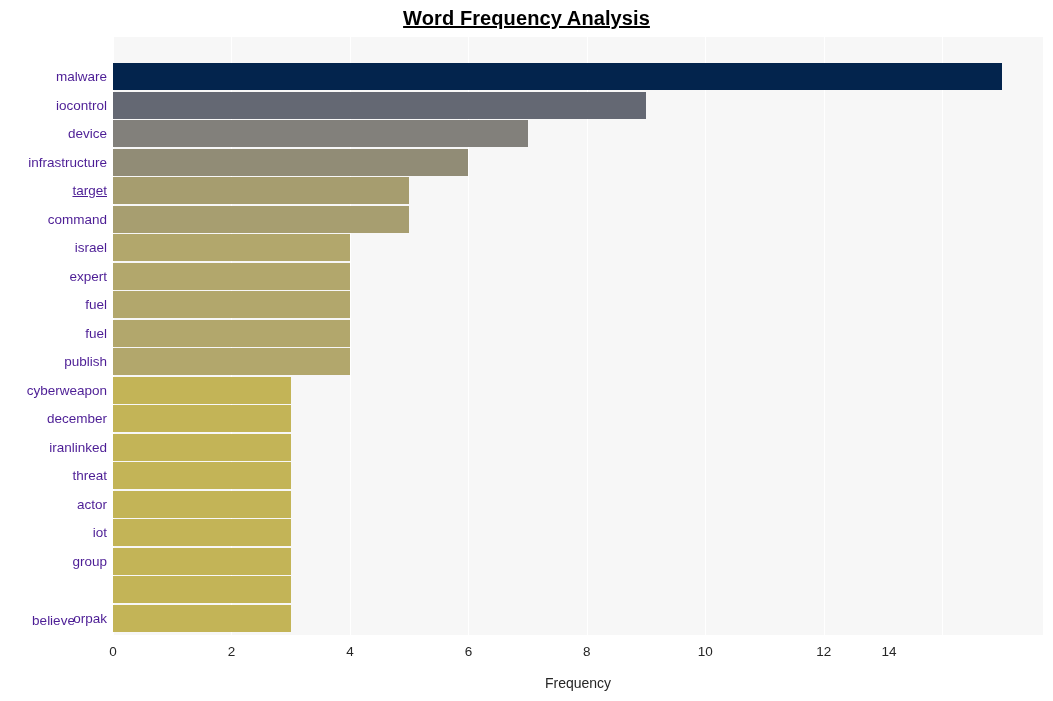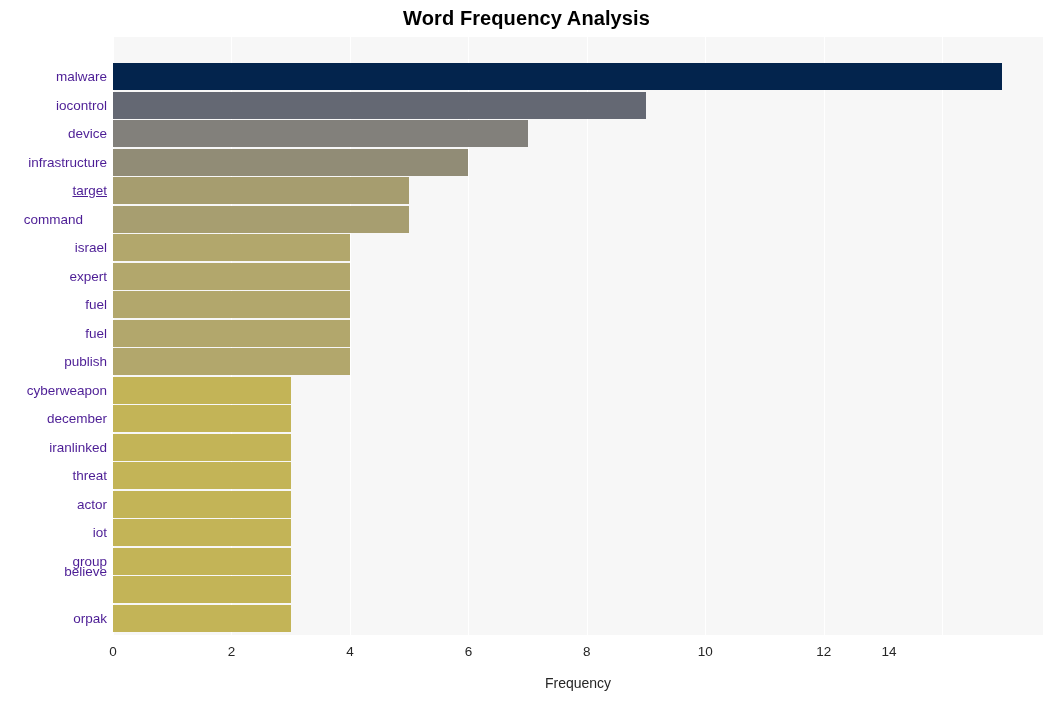--- a/index.html
+++ b/index.html
@@ -26,20 +26,21 @@
     position: absolute;
     left: 0;
     top: 5px;
     width: 1053px;
     text-align: center;
     font-size: 20px;
     font-weight: bold;
     color: #000000;
     letter-spacing: 0.1px;
     line-height: 27px;
+    text-decoration: underline;
   }
 
   
   #plot-area {
     position: absolute;
     left: 113px;
     top: 37px;
     width: 930px;
     height: 598px;
     background: #f7f7f7;
@@ -144,34 +145,34 @@
       <div class="bar" title="believe: 3" style="top: 539px; height: 27px; width: 177.707px; background: rgb(195, 180, 87);"></div>
       <div class="bar" title="orpak: 3" style="top: 568px; height: 27px; width: 177.707px; background: rgb(195, 180, 87);"></div>
     </div>
 
   <div id="y-axis">
       <div class="y-label" style="top: 30.5px;">malware</div>
       <div class="y-label" style="top: 59.5px;">iocontrol</div>
       <div class="y-label" style="top: 87.5px;">device</div>
       <div class="y-label" style="top: 116.5px;">infrastructure</div>
       <div class="y-label" style="top: 144.5px; text-decoration: underline;">target</div>
-      <div class="y-label" style="top: 173.5px; text-align: center;">command</div>
+      <div class="y-label" style="top: 173.5px;">command</div>
       <div class="y-label" style="top: 201.5px;">israel</div>
       <div class="y-label" style="top: 230.5px;">expert</div>
       <div class="y-label" style="top: 258.5px;">fuel</div>
       <div class="y-label" style="top: 287.5px;">fuel</div>
       <div class="y-label" style="top: 315.5px;">publish</div>
       <div class="y-label" style="top: 344.5px;">cyberweapon</div>
       <div class="y-label" style="top: 372.5px; margin-left: 28px;">december</div>
       <div class="y-label" style="top: 401.5px;">iranlinked</div>
       <div class="y-label" style="top: 429.5px;">threat</div>
       <div class="y-label" style="top: 458.5px; padding-left: 34px;">actor</div>
       <div class="y-label" style="top: 486.5px;">iot</div>
       <div class="y-label" style="top: 515.5px;">group</div>
-      <div class="y-label" style="top: 526px;">believe</div>
+      <div class="y-label" style="top: 575px; text-align: center;">believe</div>
       <div class="y-label" style="top: 572.5px;">orpak</div>
     </div>
 
   <div id="x-axis">
     <div id="x-axis-title">Frequency</div>
   <div class="x-tick-label" style="left: 113px;">0</div>
       <div class="x-tick-label" style="left: 231.471px;">2</div>
       <div class="x-tick-label" style="left: 349.943px;">4</div>
       <div class="x-tick-label" style="left: 468.414px;">6</div>
       <div class="x-tick-label" style="left: 586.885px;">8</div>

